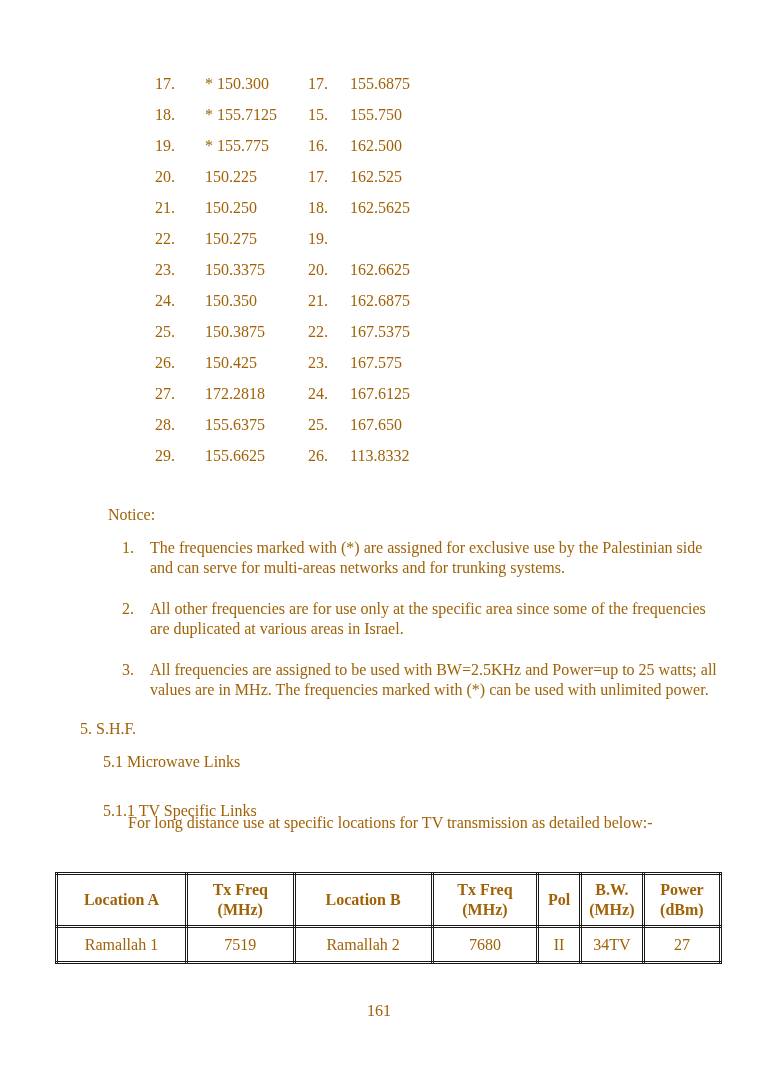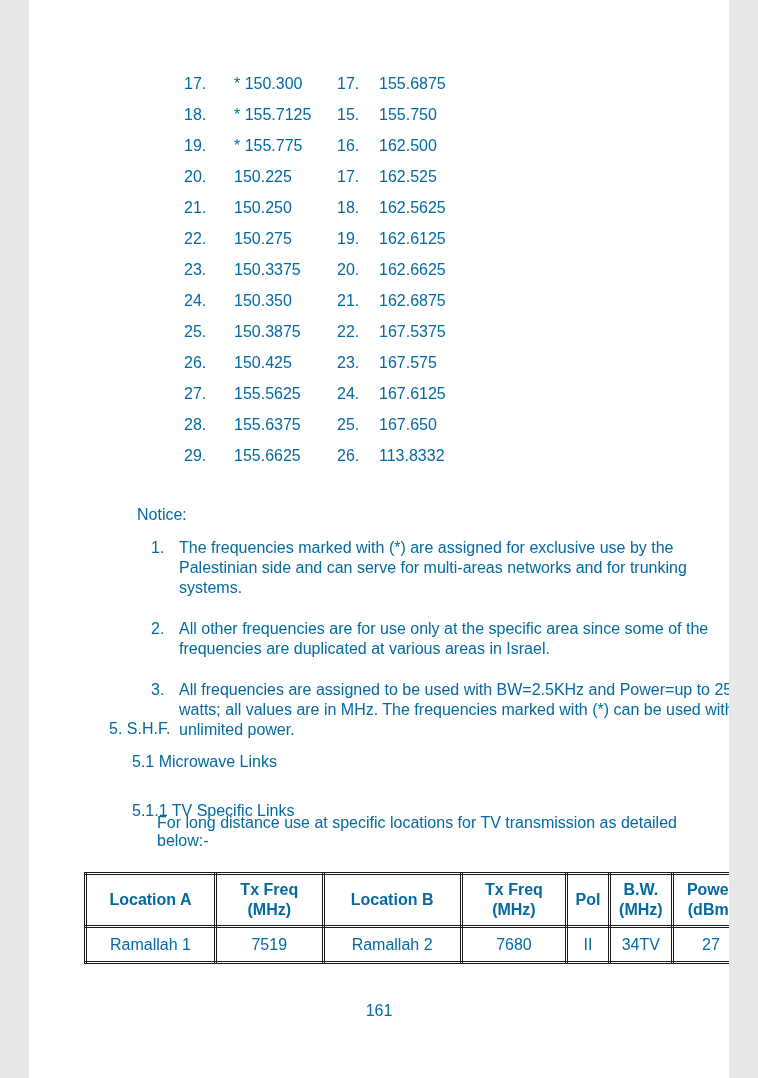--- a/index.html
+++ b/index.html
@@ -2,26 +2,26 @@
 <html><head>
 <meta charset="utf-8">
 <style>
   html, body {
     margin: 0;
     padding: 0;
     background: #e8e8e8;
   }
   .page {
     position: relative;
-    width: 700px;
+    width: 758px;
     height: 1078px;
     margin: 0 auto;
     background: #ffffff;
-    font-family: Liberation Sans, sans-serif;
-    color: #0369a1;
+    font-family: Liberation Serif, serif;
+    color: #a16207;
     font-size: 16px;
     overflow: hidden;
   }
 
   
   .freq-list {
     position: absolute;
     left: 155px;
     top: 68px;
   }
@@ -139,21 +139,20 @@
       <div class="freq-row">
       <span class="fnum">21.</span>
       <span class="fval">150.250</span>
       <span class="fnum2">18.</span>
       <span class="fval2">162.5625</span>
     </div>
       <div class="freq-row">
       <span class="fnum">22.</span>
       <span class="fval">150.275</span>
       <span class="fnum2">19.</span>
-      <span class="fval2">162.6125</span>
     </div>
       <div class="freq-row">
       <span class="fnum">23.</span>
       <span class="fval">150.3375</span>
       <span class="fnum2">20.</span>
       <span class="fval2">162.6625</span>
     </div>
       <div class="freq-row">
       <span class="fnum">24.</span>
       <span class="fval">150.350</span>
@@ -167,21 +166,21 @@
       <span class="fval2">167.5375</span>
     </div>
       <div class="freq-row">
       <span class="fnum">26.</span>
       <span class="fval">150.425</span>
       <span class="fnum2">23.</span>
       <span class="fval2">167.575</span>
     </div>
       <div class="freq-row">
       <span class="fnum">27.</span>
-      <span class="fval">155.5625</span>
+      <span class="fval">172.2818</span>
       <span class="fnum2">24.</span>
       <span class="fval2">167.6125</span>
     </div>
       <div class="freq-row">
       <span class="fnum">28.</span>
       <span class="fval">155.6375</span>
       <span class="fnum2">25.</span>
       <span class="fval2">167.650</span>
     </div>
       <div class="freq-row">

